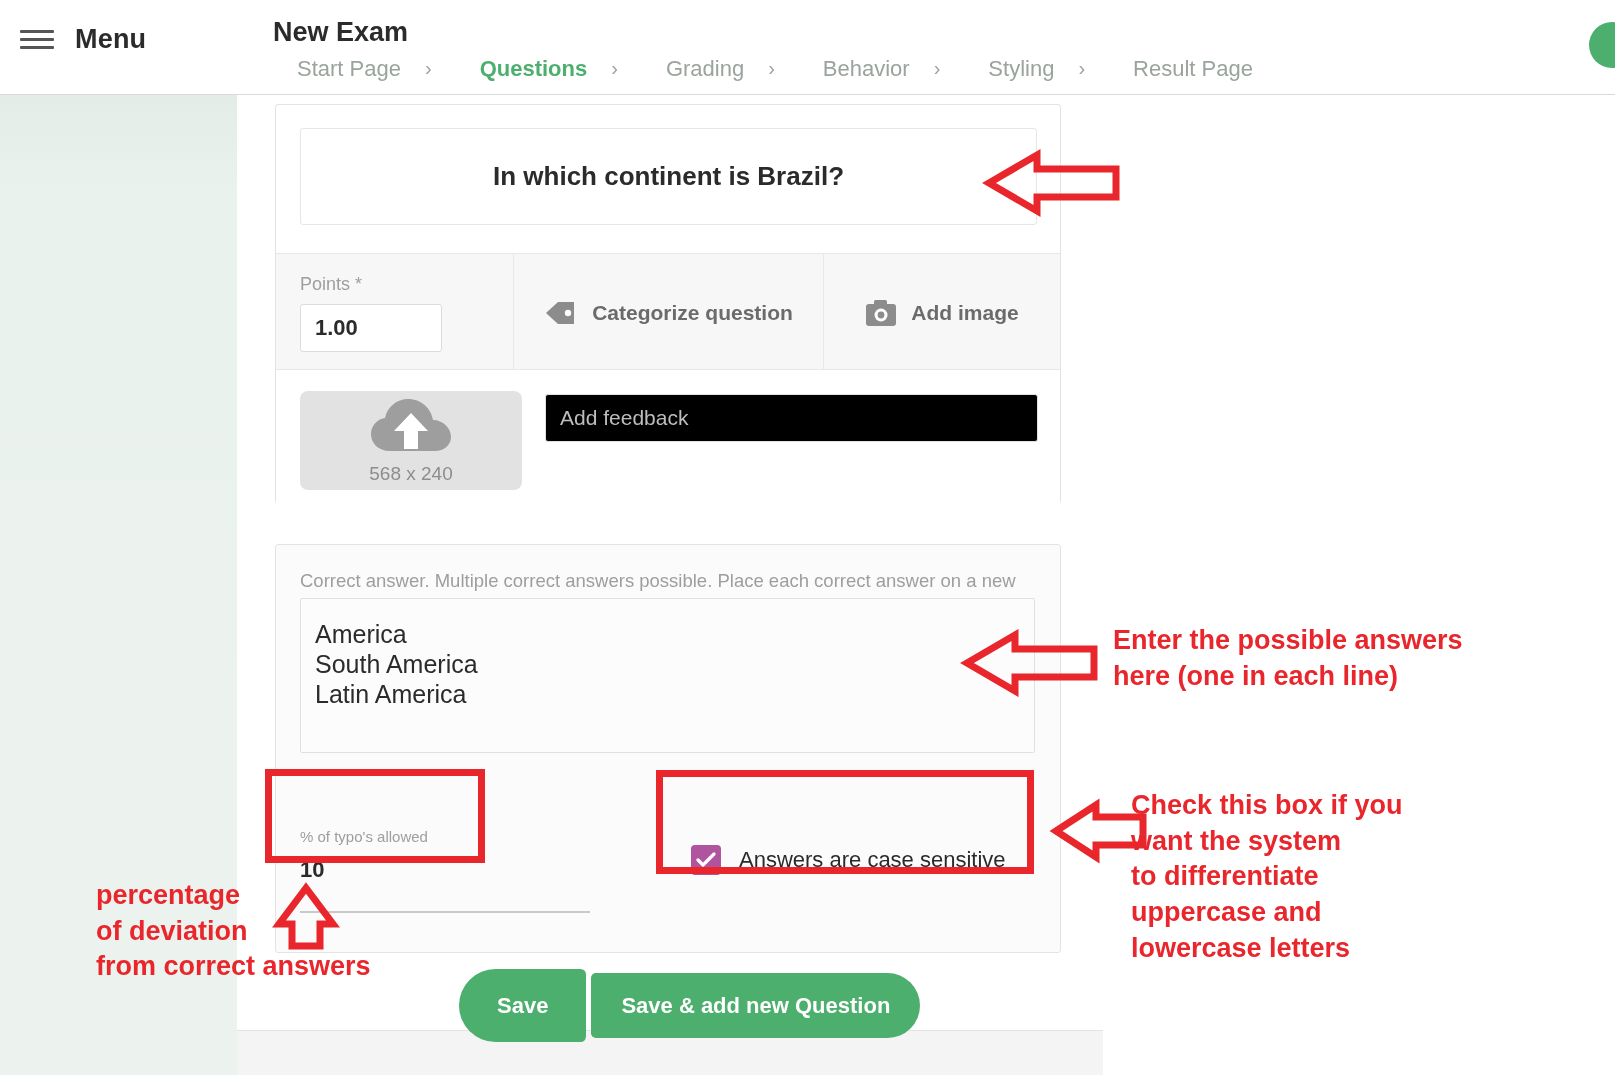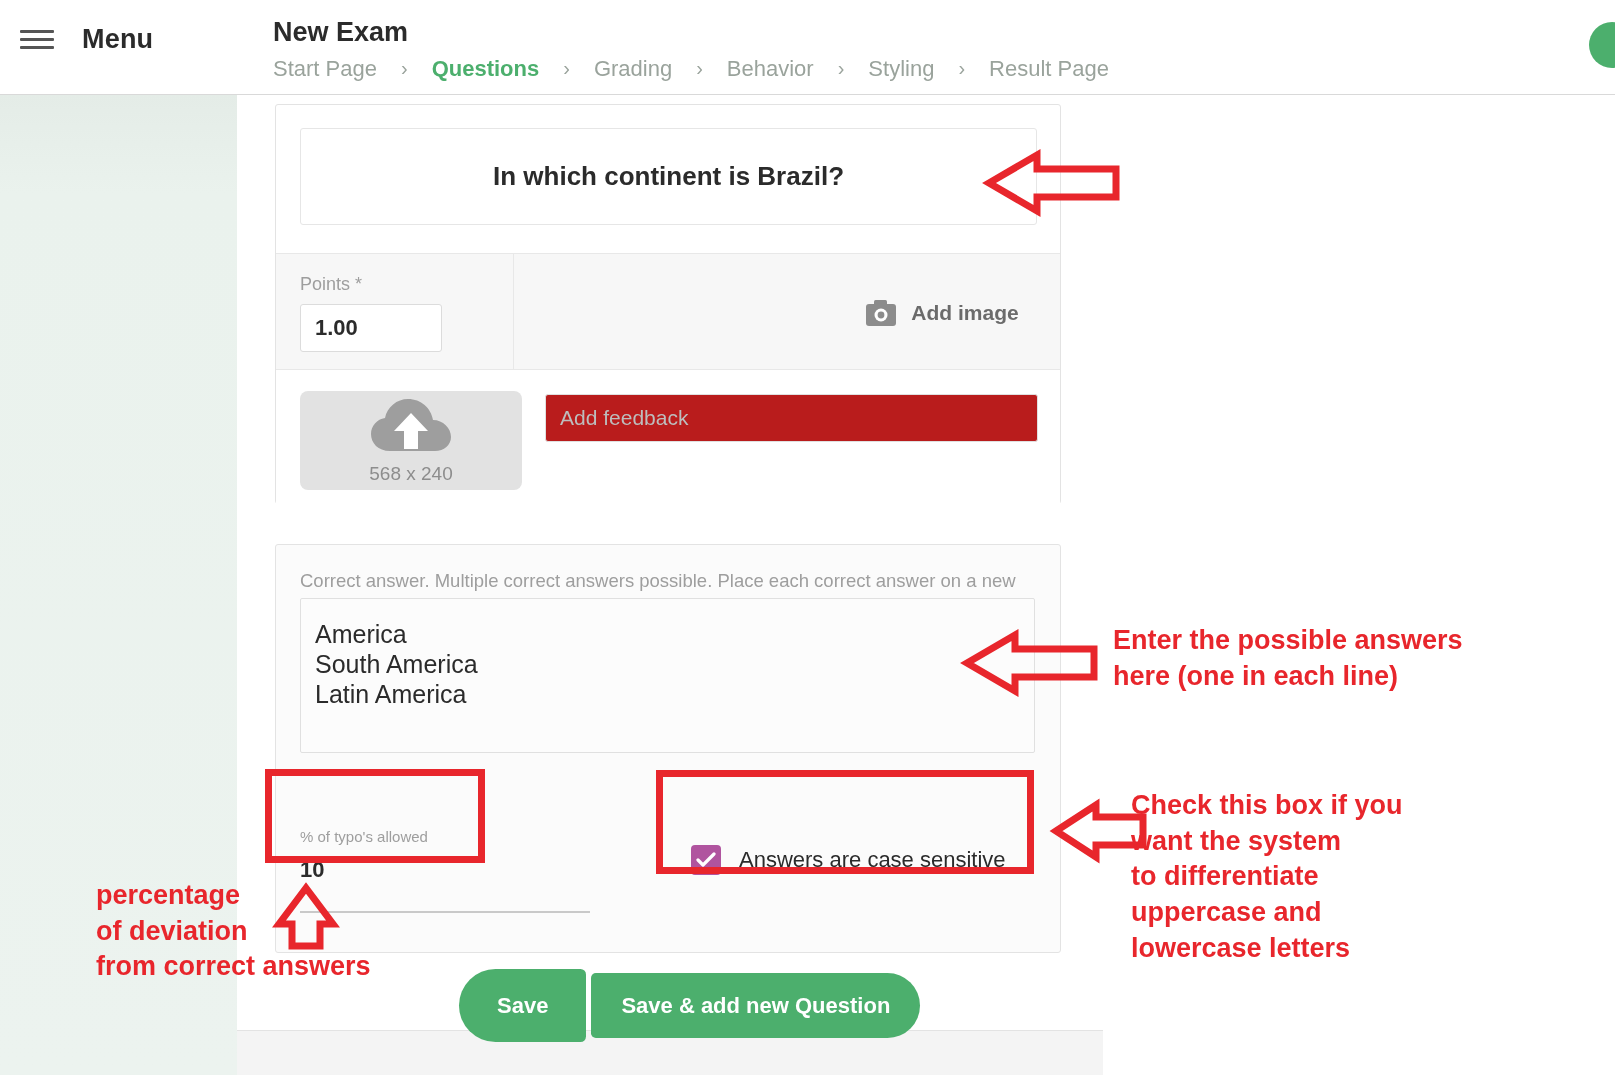--- a/index.html
+++ b/index.html
@@ -13,33 +13,33 @@
   }
 
   
   #header {
     position: absolute; left:0; top:0; width:1615px; height:95px;
     background:#ffffff; border-bottom:1px solid #d9d9d9;
     z-index: 40;
   }
   #menu-btn {
     position:absolute; left:20px; top:24px;
-    display:flex; align-items:center; gap:28px; cursor:pointer;
+    display:flex; align-items:center; gap:21px; cursor:pointer;
   }
   .burger { width:34px; height:22px; position:relative; }
   .burger span { position:absolute; left:0; width:34px; height:3.5px; background:#555; border-radius:1px; }
   .burger span:nth-child(1){ top:1px; }
   .burger span:nth-child(2){ top:9px; }
   .burger span:nth-child(3){ top:17px; }
   #menu-label { font-size:27px; font-weight:bold; color:#2b2b2b; letter-spacing:0.2px; }
 
   #title-block { position:absolute; left:273px; top:18px; }
   #page-title { font-size:27px; font-weight:bold; color:#2b2b2b; margin:0 0 8px 0; line-height:1.1; }
   #breadcrumb { display:flex; align-items:center; gap:0px; }
-  .crumb { font-size:22px; color:#9aa39c; padding:0 0px; cursor:pointer; white-space:nowrap; }
+  .crumb { font-size:22px; color:#9aa39c; padding:0 0px; cursor:pointer; white-space:nowrap;margin-left:24px; }
   .crumb.active { color:#4caf6d; font-weight:bold; }
   .crumb-sep { color:#9aa39c; font-size:20px; margin:0 24px; user-select:none; }
 
   #header-avatar {
     position:absolute; right:-20px; top:22px;
     width:46px; height:46px; border-radius:50%;
     background:#4caf6d; cursor:pointer;
   }
 
   
@@ -97,21 +97,21 @@
 
   #feedback-row { position:absolute; left:0; top:265px; width:784px; height:134px; background:#ffffff; }
   #upload-box {
     position:absolute; left:24px; top:21px; width:222px; height:99px;
     background:#e2e2e2; border-radius:8px;
     display:flex; flex-direction:column; align-items:center; justify-content:center; cursor:pointer;
   }
   #upload-dims { font-size:19px; color:#8d8d8d; margin-top:2px; }
   #feedback-input {
     position:absolute; left:269px; top:24px; width:493px; height:48px;
-    border:1px solid #e0e0e0; border-radius:3px; background:#b91c1c;
+    border:1px solid #e0e0e0; border-radius:3px; background:#000000;
     display:flex; align-items:center; padding-left:14px;
     font-size:21px; color:#bdbdbd;
   }
 
   
   #answer-card { left:38px; top:449px; width:786px; height:409px; }
   #answer-hint {
     position:absolute; left:24px; top:22px; width:735px;
     font-size:18.5px; color:#9e9e9e; line-height:1.55;
   }
@@ -214,20 +214,29 @@
 
     <div id="meta-row">
 
       <div class="meta-cell" id="points-cell">
         <div id="points-inner">
           <div id="points-label">Points *</div>
           <div id="points-input">1.00</div>
         </div>
       </div>
 
+      <div class="meta-cell" id="categorize-cell">
+        <span class="tag-icon">
+          <svg width="32" height="30" viewBox="0 0 32 30">
+            <path d="M2 4 L18 4 L30 15 L18 26 L2 26 Z" fill="#8c8c8c" transform="scale(-1,1) translate(-32,0)"></path>
+            <circle cx="24" cy="15" r="3.2" fill="#ffffff"></circle>
+          </svg>
+        </span>
+        <span class="meta-text">Categorize question</span>
+      </div>
 
       <div class="meta-cell" id="addimage-cell">
         <span class="cam-icon">
           <svg width="32" height="28" viewBox="0 0 32 28">
             <rect x="1" y="5" width="30" height="22" rx="3" fill="#8c8c8c"></rect>
             <rect x="9" y="1" width="13" height="5" rx="1.5" fill="#8c8c8c"></rect>
             <circle cx="16" cy="16" r="6.5" fill="#ffffff"></circle>
             <circle cx="16" cy="16" r="3.4" fill="#8c8c8c"></circle>
           </svg>
         </span>

